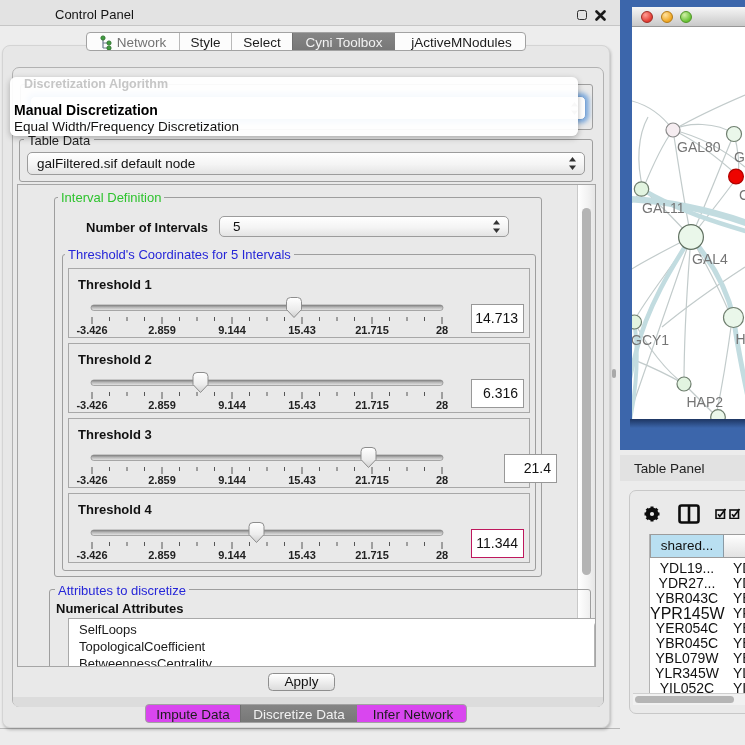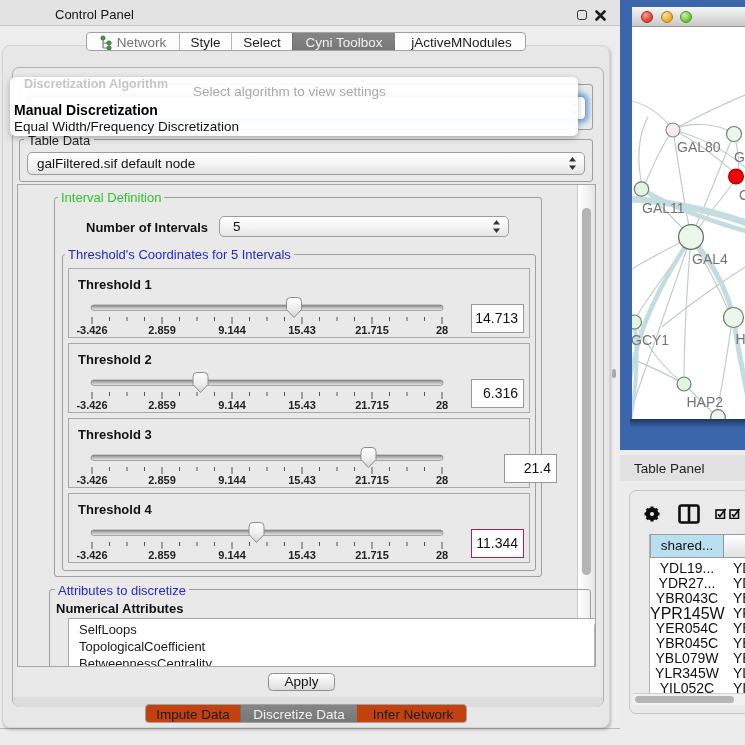--- a/index.html
+++ b/index.html
@@ -225,39 +225,38 @@
         </svg>
         <div style="position:absolute;left:402px;top:35px;width:53px;height:29px;background:#fff;border:1px solid #be185d;font-size:14px;color:#111;text-align:right;line-height:27px;padding-right:5px;">11.344</div>
       </div>
       <div style="position:absolute;left:31px;top:404px;width:542px;height:95px;border:1px solid #9e9e9e;border-radius:3px;"></div>
       <div class="lbl" style="left:37px;top:398px;font-size:13px;color:#2626d8;background:#e9e9e9;padding:0 3px;">Attributes to discretize</div>
       <div class="lbl" style="left:38px;top:416px;font-size:13px;font-weight:bold;color:#111;">Numerical Attributes</div>
       <div style="position:absolute;left:38px;top:433px;width:540px;height:60px;background:#fff;border:1px solid #a9a9a9;font-size:13px;color:#1a1a1a;padding:2px 0 0 10px;line-height:17px;margin-left:12px;">SelfLoops<br>TopologicalCoefficient<br>BetweennessCentrality<div style="position:absolute;left:525px;top:2px;width:11px;height:56px;background:#b4b4b4;border-radius:5px;"></div></div>
     </div>
     <div style="position:absolute;left:10px;top:77px;width:568px;height:59px;background:rgba(255,255,255,0.94);border-radius:6px;box-shadow:0 2px 6px rgba(0,0,0,0.28);"></div>
     <div class="lbl" style="left:24px;top:77px;font-size:12.5px;font-weight:bold;color:#c6c6c6;">Discretization Algorithm</div>
-    <div class="lbl" style="left:193px;top:84px;font-size:13.5px;color:#a9a9a9;">Select algorithm to view settings</div>
     <div class="lbl" style="left:14px;top:102px;font-size:14px;font-weight:bold;color:#000;">Manual Discretization</div>
     <div class="lbl" style="left:14px;top:119px;font-size:13.5px;color:#111;">Equal Width/Frequency Discretization</div>
     <div style="position:absolute;left:268px;top:673px;width:67px;height:18px;border:1px solid #8e8e8e;border-radius:4.5px;background:linear-gradient(#ffffff,#f0f0f0 45%,#dcdcdc);font-size:13.5px;color:#111;text-align:center;line-height:16px;">Apply</div>
     <div style="position:absolute;left:86px;top:32px;width:440px;height:19px;background:#fcfcfc;border:1px solid #a2a2a2;border-radius:4px;overflow:hidden;box-sizing:border-box;">
       <div style="position:absolute;left:0px;top:0;width:93px;height:19px;color:#737373;border-right:1px solid #b9b9b9;display:flex;align-items:center;justify-content:center;font-size:13.5px;box-sizing:border-box;">
         <span style="display:flex;align-items:center"><svg width="13" height="17" viewBox="0 0 13 17" style="margin-right:4px;flex:none">
             <path d="M3 4 L3 14 M3 9 L9 9 M3 14 L9 14" fill="none" stroke="#6b7b8b" stroke-width="1.2"></path>
             <circle cx="3" cy="4" r="2.1" fill="#3f9e3f" stroke="#2c6e2c" stroke-width="0.9"></circle>
             <circle cx="9" cy="9" r="2.1" fill="#3f9e3f" stroke="#2c6e2c" stroke-width="0.9"></circle>
             <circle cx="9" cy="14" r="2.1" fill="#3f9e3f" stroke="#2c6e2c" stroke-width="0.9"></circle>
           </svg>Network</span>
       </div>
       <div style="position:absolute;left:93px;top:0;width:52px;height:19px;color:#1c1c1c;border-right:1px solid #b9b9b9;display:flex;align-items:center;justify-content:center;font-size:13.5px;box-sizing:border-box;">Style</div>
       <div style="position:absolute;left:145px;top:0;width:61px;height:19px;color:#1c1c1c;border-right:1px solid #b9b9b9;display:flex;align-items:center;justify-content:center;font-size:13.5px;box-sizing:border-box;">Select</div>
       <div style="position:absolute;left:206px;top:0;width:103px;height:19px;background:linear-gradient(#858585,#767676);color:#f2f2f2;border-left:1px solid #6f6f6f;margin-left:-1px;display:flex;align-items:center;justify-content:center;font-size:13.5px;box-sizing:border-box;">Cyni Toolbox</div>
       <div style="position:absolute;left:309px;top:0;width:131px;height:19px;color:#1c1c1c;display:flex;align-items:center;justify-content:center;font-size:13.5px;box-sizing:border-box;">jActiveMNodules</div>
     </div>
-    <div style="position:absolute;left:145px;top:704px;width:322px;height:19px;background:#c2410c;border:1px solid #a2a2a2;border-radius:4px;overflow:hidden;box-sizing:border-box;">
+    <div style="position:absolute;left:145px;top:704px;width:322px;height:19px;background:#d946ef;border:1px solid #a2a2a2;border-radius:4px;overflow:hidden;box-sizing:border-box;">
       <div style="position:absolute;left:0px;top:0;width:95px;height:19px;color:#1c1c1c;border-right:1px solid #b9b9b9;display:flex;align-items:center;justify-content:center;font-size:13.5px;box-sizing:border-box;">Impute Data</div>
       <div style="position:absolute;left:95px;top:0;width:117px;height:19px;background:linear-gradient(#858585,#767676);color:#f2f2f2;border-left:1px solid #6f6f6f;margin-left:-1px;display:flex;align-items:center;justify-content:center;font-size:13.5px;box-sizing:border-box;">Discretize Data</div>
       <div style="position:absolute;left:212px;top:0;width:110px;height:19px;color:#1c1c1c;display:flex;align-items:center;justify-content:center;font-size:13.5px;box-sizing:border-box;">Infer Network</div>
     </div>
     <div style="position:absolute;left:612px;top:369px;width:4px;height:9px;background:#a9a9a9;border-radius:2px;"></div>
   </div>
 <div style="position:absolute;left:620px;top:0;width:125px;height:450px;background:#3c66ab;">
     <div style="position:absolute;left:12px;top:7px;width:113px;height:412px;background:#fff;">
       <div style="position:absolute;left:0;top:0;width:113px;height:20px;background:linear-gradient(#f6f6f6,#c9c9c9);border-bottom:1px solid #989898;"></div>
       <div style="position:absolute;left:9px;top:4px;width:12px;height:12px;border-radius:50%;background:radial-gradient(circle at 35% 30%,#ff9d94,#e23a31 70%);border:1px solid #9e2b24;"></div>

